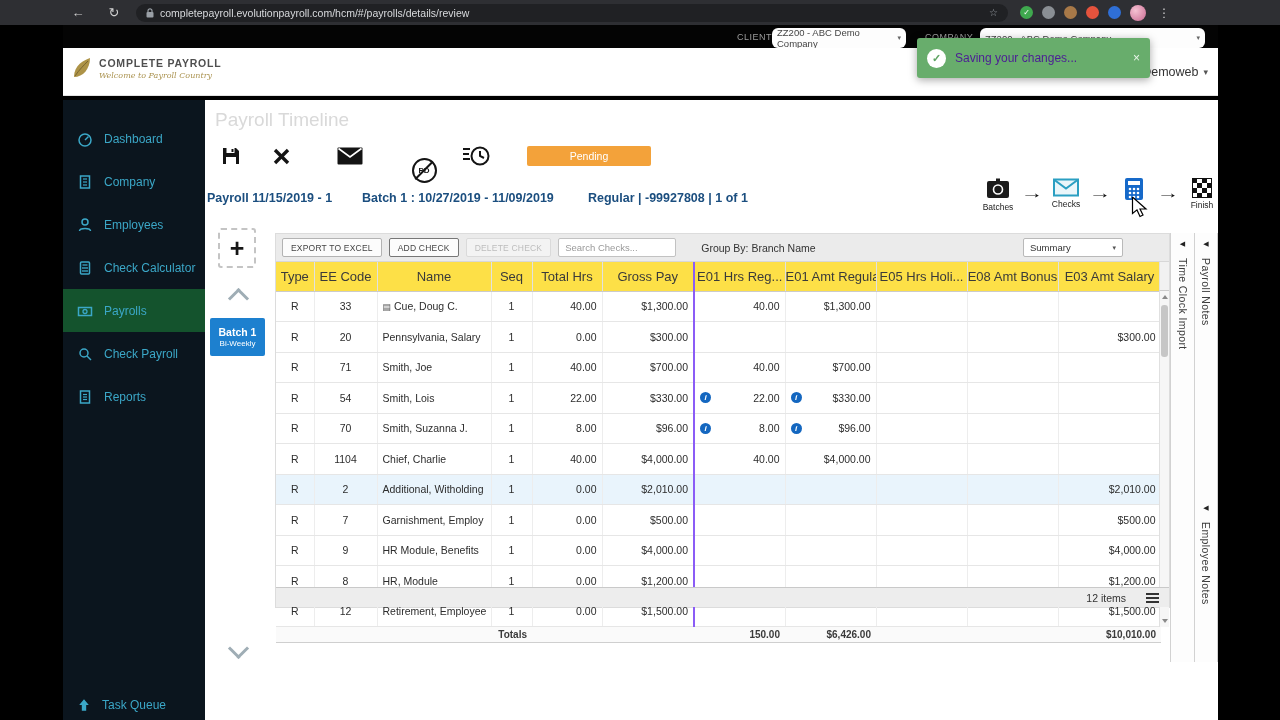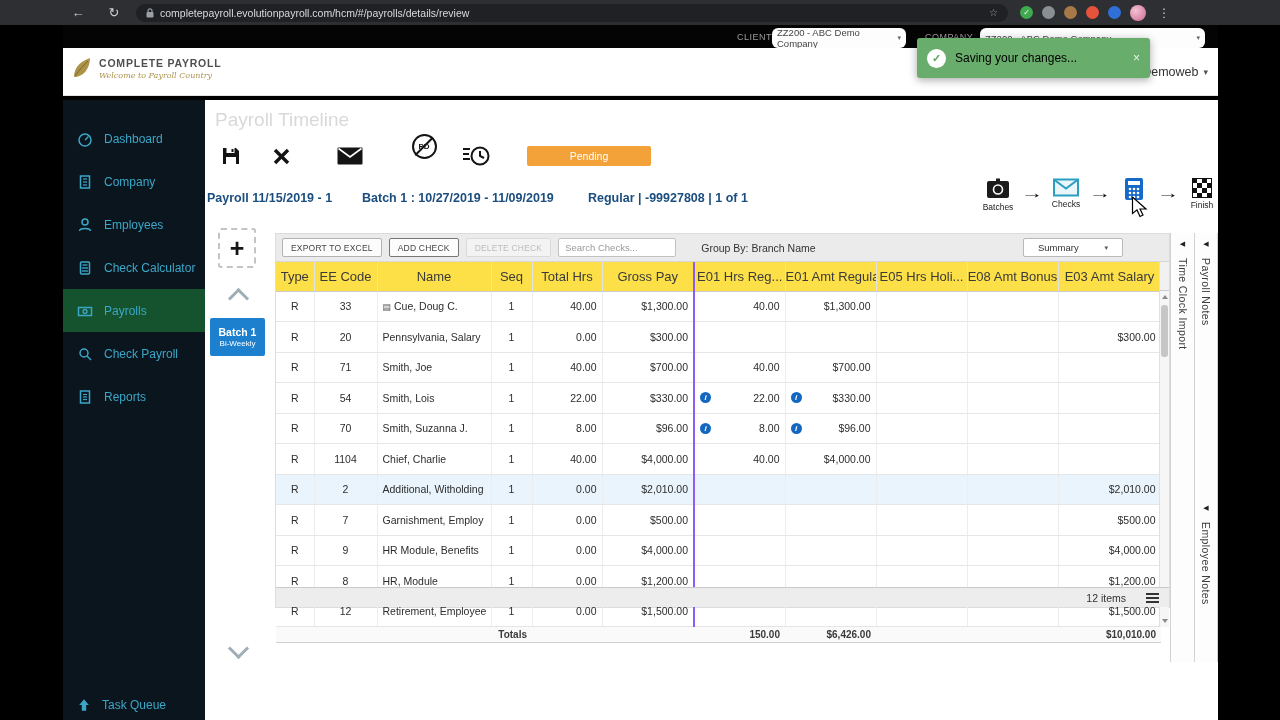--- a/index.html
+++ b/index.html
@@ -41,21 +41,21 @@
 .side-items{padding-top:17px}
 .side-item{height:43px;display:flex;align-items:center;gap:11px;padding-left:14px;font-size:12px;cursor:pointer}
 .side-item.active{background:#14532d}
 .side-item svg{flex:0 0 auto}
 .task-queue{position:absolute;left:14px;bottom:8px;display:flex;align-items:center;gap:11px;font-size:12px;cursor:pointer}
 
 
 .main{position:absolute;left:205px;top:100px;width:1013px;height:620px;background:#fff}
 .ptitle{position:absolute;left:10px;top:9px;font-size:19px;color:#d9d9d9}
 .act{position:absolute;width:28px;height:28px;display:flex;align-items:center;justify-content:center;cursor:pointer}
-.a-save{left:12px;top:42px}.a-x{left:62px;top:42px}.a-env{left:131px;top:42px}.a-pd{left:205px;top:32px}.a-clock{left:257px;top:42px}
+.a-save{left:12px;top:42px}.a-x{left:62px;top:42px}.a-env{left:131px;top:42px}.a-pd{left:205px;top:56px}.a-clock{left:257px;top:42px}
 .pd{width:25px;height:25px;border:2.5px solid #141414;border-radius:50%;position:relative;display:flex;align-items:center;justify-content:center;font-size:8px;font-weight:bold;color:#141414}
 .pd::after{content:"";position:absolute;left:calc(50% - 1.2px);top:-2px;bottom:-2px;width:2.4px;background:#141414;transform:rotate(45deg)}
 .pending{position:absolute;left:322px;top:46px;width:124px;height:20px;background:#f3a23a;color:#fff;font-size:10.5px;display:flex;align-items:center;justify-content:center;border-radius:2px}
 .pinfo{position:absolute;top:91px;font-size:12.5px;font-weight:bold;color:#1b4e7f;white-space:nowrap}
 .p1{left:2px}.p2{left:157px}.p3{left:383px}
 
 
 .timeline{position:absolute;left:775px;top:78px;display:flex;align-items:flex-start;gap:4px}
 .step{display:flex;flex-direction:column;align-items:center;width:36px;gap:2px;cursor:pointer}
 .step .lbl{font-size:8.5px;color:#222;white-space:nowrap}
@@ -73,21 +73,21 @@
 
 
 .grid{position:absolute;left:70px;top:133px;width:895px;height:375px;background:#fff;border:1px solid #dcdcdc}
 .grid-toolbar{height:28px;background:#ebebeb;display:flex;align-items:center;padding:0 6px;gap:7px;border-bottom:1px solid #d7d7d7}
 .gbtn{height:19px;background:#fcfcfc;border:1px solid #b3b3b3;border-radius:2px;font-size:8.5px;color:#444;padding:0 8px;display:flex;align-items:center;letter-spacing:.2px;cursor:pointer;white-space:nowrap}
 .gbtn.add{border-color:#777}
 .gbtn.disabled{color:#bdbdbd;border-color:#dadada;background:#f3f3f3;cursor:default}
 .gsearch{height:19px;width:118px;border:1px solid #c2c2c2;border-radius:2px;font-size:9.5px;padding:0 6px;color:#333;font-family:inherit}
 .gsearch::placeholder{color:#9a9a9a}
 .groupby{font-size:10.5px;color:#333;margin-left:18px;white-space:nowrap}
-.gselect{margin-left:auto;margin-right:40px;width:100px;height:19px;background:#fff;border:1px solid #b9b9b9;border-radius:2px;display:flex;align-items:center;font-size:9.5px;color:#333;padding:0 14px;cursor:pointer}
+.gselect{margin-left:auto;margin-right:40px;width:100px;height:19px;background:#fff;border:1px solid #b9b9b9;border-radius:2px;display:flex;align-items:center;font-size:9.5px;color:#333;padding:0 6px;cursor:pointer}
 .gselect .caret{margin-left:auto;font-size:7px;color:#555}
 table.grid-table{border-collapse:collapse;table-layout:fixed;width:885px;font-size:10.5px;color:#2d2d2d}
 th{height:29px;background:#fde047;font-weight:400;font-size:13px;color:#3a3a3a;border-right:1px solid #e1e1e1;border-bottom:1px solid #cbcbcb;overflow:hidden;white-space:nowrap;text-align:center}
 td{height:30.5px;border-right:1px solid #ededed;border-bottom:1px solid #e6e6e6;overflow:hidden;white-space:nowrap;position:relative;padding:0 5px}
 .c{text-align:center}.r{text-align:right}.l{text-align:left}
 tr.hl td{background:#e9f4fc}
 td.sep,th.sep{border-right:2px solid #8b5cf6}
 tfoot td{height:16px;background:#fafafa;border-top:1px solid #b5b5b5;border-bottom:1px solid #cfcfcf;font-weight:bold;font-size:10px;color:#3a3a3a;border-right:none}
 .info{position:absolute;left:5px;top:50%;margin-top:-5.5px;width:11px;height:11px;border-radius:50%;background:#1467c0;color:#fff;font-size:8px;font-weight:bold;font-style:italic;text-align:center;line-height:11px;cursor:pointer}
 .doc{color:#555;font-size:9px;margin-right:3px}
@@ -104,21 +104,21 @@
 .strip{position:absolute;top:133px;height:429px;width:24px;background:#fdfdfd;border-left:1px solid #d2d2d2;display:flex;flex-direction:column;align-items:center;padding-top:7px}
 .strip.a{left:965px}
 .strip.b{left:989px;border-right:1px solid #d2d2d2}
 .parrow{font-size:7px;color:#222;margin-bottom:10px;cursor:pointer}
 .vtext{writing-mode:vertical-rl;font-size:10.5px;color:#3d3d3d;letter-spacing:.4px;cursor:pointer}
 .gap2{margin-top:178px}
 
 
 .toast{position:absolute;left:917px;top:38px;width:233px;height:40px;background:#68ad6c;border-radius:3px;box-shadow:0 2px 8px rgba(0,0,0,.35);display:flex;align-items:center;padding:0 10px;gap:9px;z-index:90}
 .toast-check{width:19px;height:19px;border-radius:50%;background:#fff;color:#5fa463;font-size:11px;font-weight:bold;display:flex;align-items:center;justify-content:center;flex:0 0 auto}
-.toast-msg{color:#000000;font-size:12px;white-space:nowrap}
+.toast-msg{color:#4c1d95;font-size:12px;white-space:nowrap}
 .toast-close{margin-left:auto;color:#eaf5ea;font-size:12px;cursor:pointer}
 </style>
 </head>
 <body>
 
 <div id="stage">
 
   <div class="browser-bar">
     <span class="bnav bback">←</span>
     <span class="bnav breload">↻</span>

